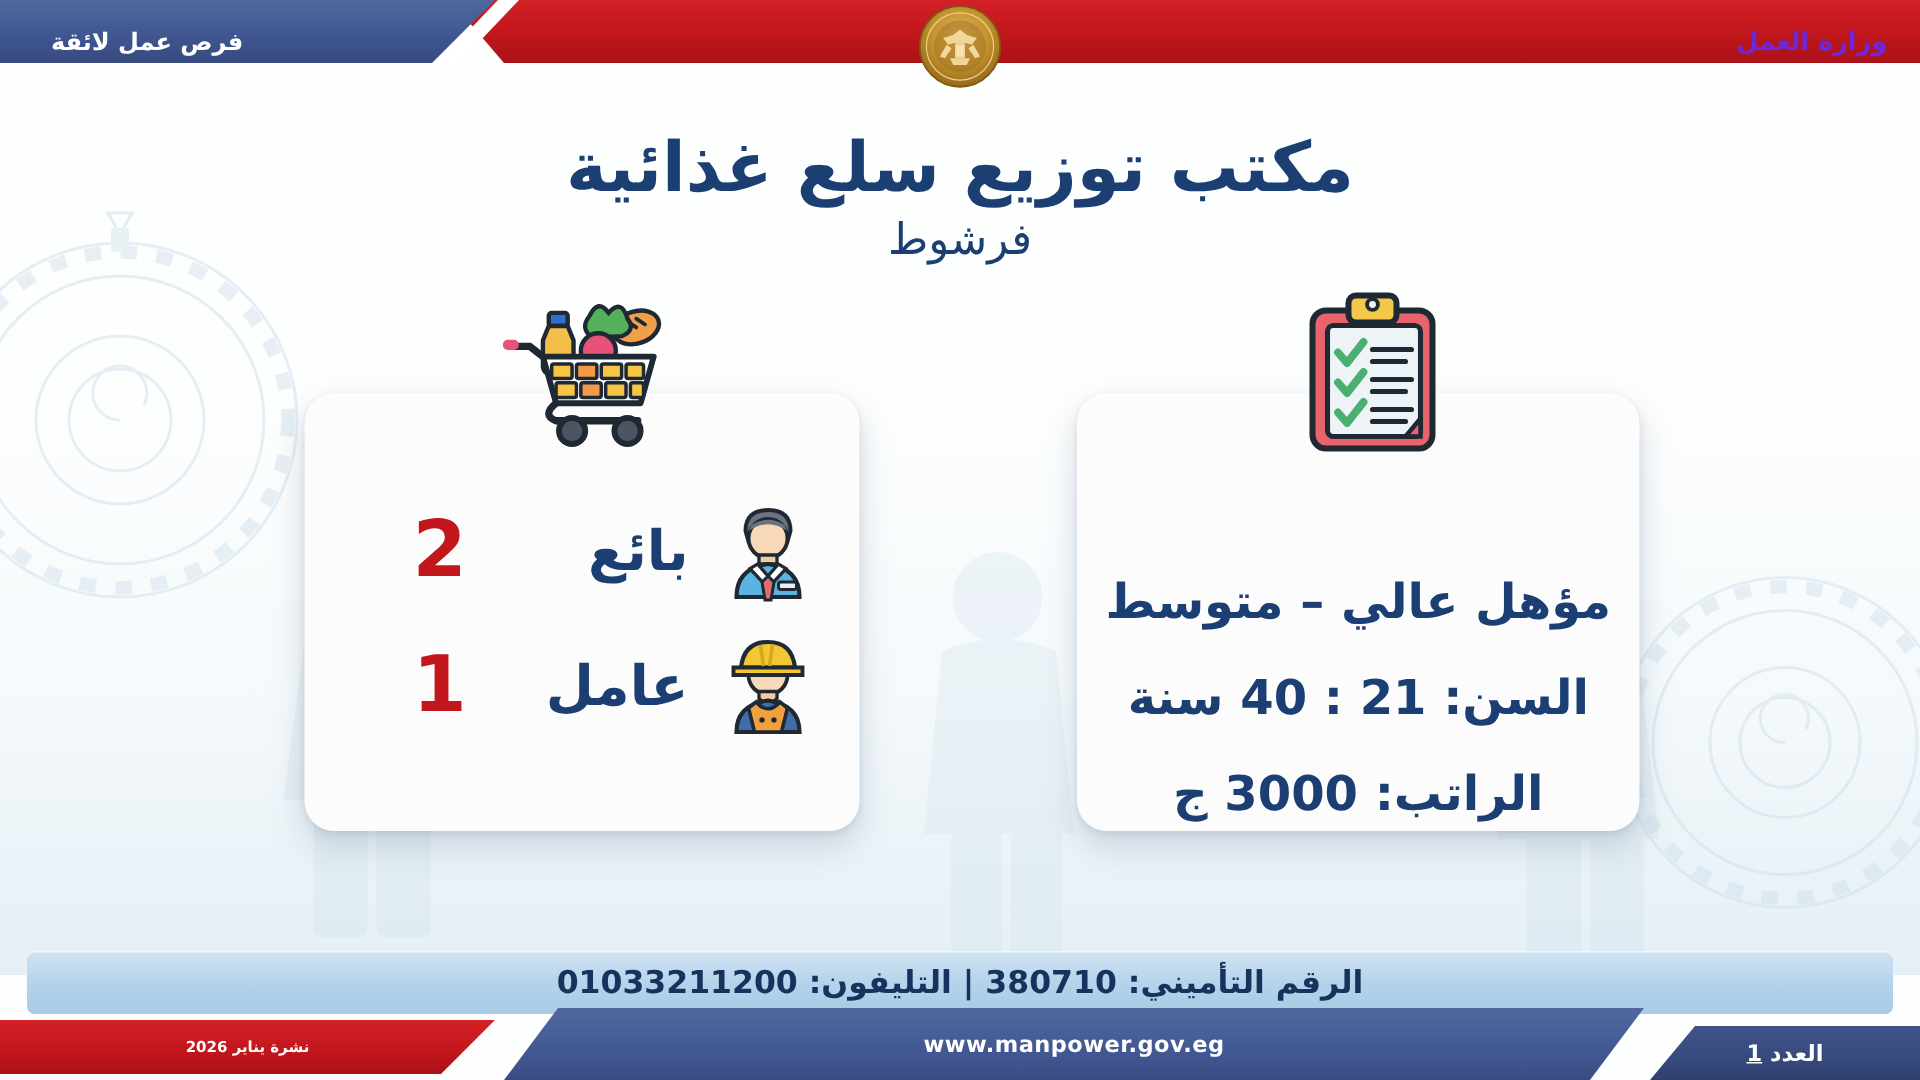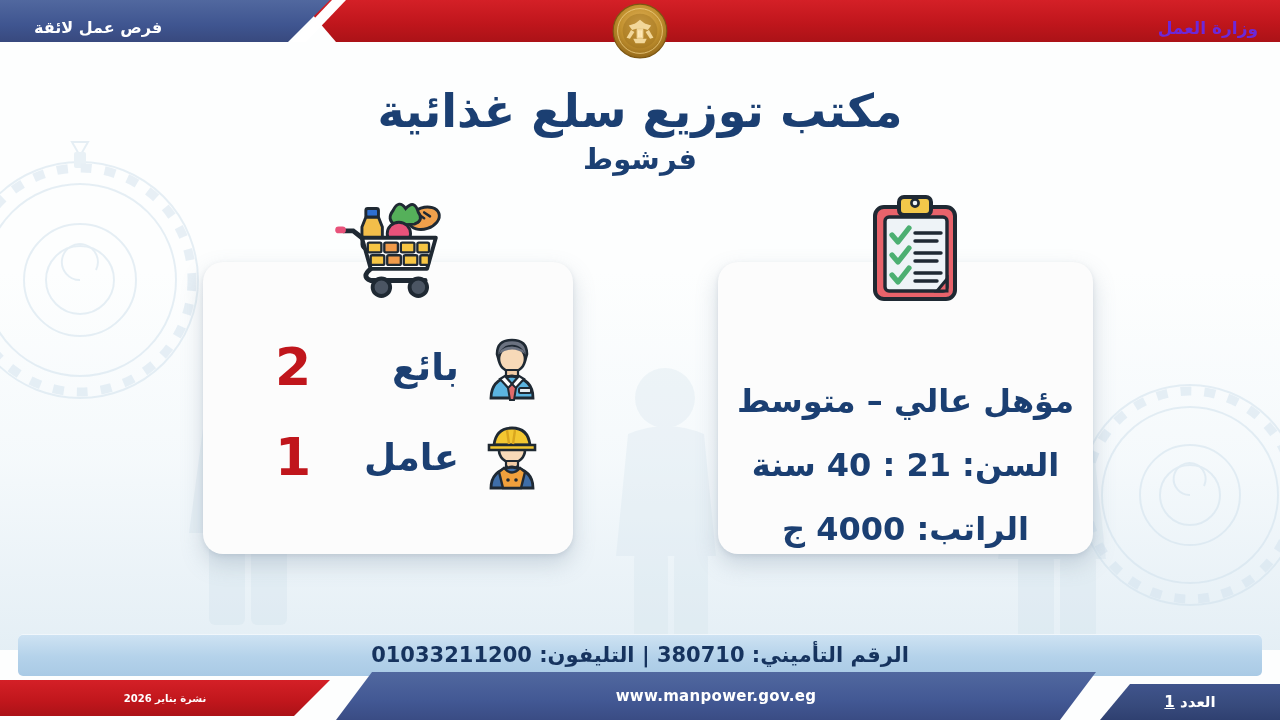--- a/index.html
+++ b/index.html
@@ -52,21 +52,21 @@
     position:absolute; top:3px; left:50%; transform:translateX(-50%);
     width:56px; height:56px; z-index:7;
   }
 
   
   .title-wrap { position:absolute; top:85px; left:0; width:1280px; text-align:center; z-index:4; }
   .title-main {
     font-size:46px; font-weight:bold; color:#1b3f72; letter-spacing:0; line-height:1.15;
   }
   .title-sub {
-    margin-top:4px; font-size:29px; font-weight:bold; color:#1b3f72;
+    margin-top:4px; font-size:29px; font-weight:normal; color:#1b3f72;
   }
 
   
   .card {
     position:absolute; background:#fcfcfc; border-radius:20px;
     box-shadow:0 10px 22px rgba(120,140,160,.30), 0 2px 5px rgba(120,140,160,.18);
   }
   .card-left  { left:203px; top:262px; width:370px; height:292px; }
   .card-right { left:718px; top:262px; width:375px; height:292px; }
 
@@ -339,21 +339,21 @@
         <path d="M50 68 h22"></path>
       <path d="M50 80 h26"></path>
         <path d="M50 88 h22"></path>
     </g>
   </svg>
 
   <div class="card card-right">
     <div class="detail-list">
       <div class="detail-line">مؤهل عالي – متوسط</div>
       <div class="detail-line">السن: 21 : 40 سنة</div>
-      <div class="detail-line">الراتب: 4000 ج</div>
+      <div class="detail-line">الراتب: 3000 ج</div>
     </div>
   </div>
 
   <div class="info-bar">الرقم التأميني: 380710  |  التليفون: 01033211200</div>
 
   <div class="footer">
     <div class="ft-red">نشرة يناير 2026</div>
     <div class="ft-blue">www.manpower.gov.eg</div>
     <div class="ft-darkblue">
       <span>العدد</span>

